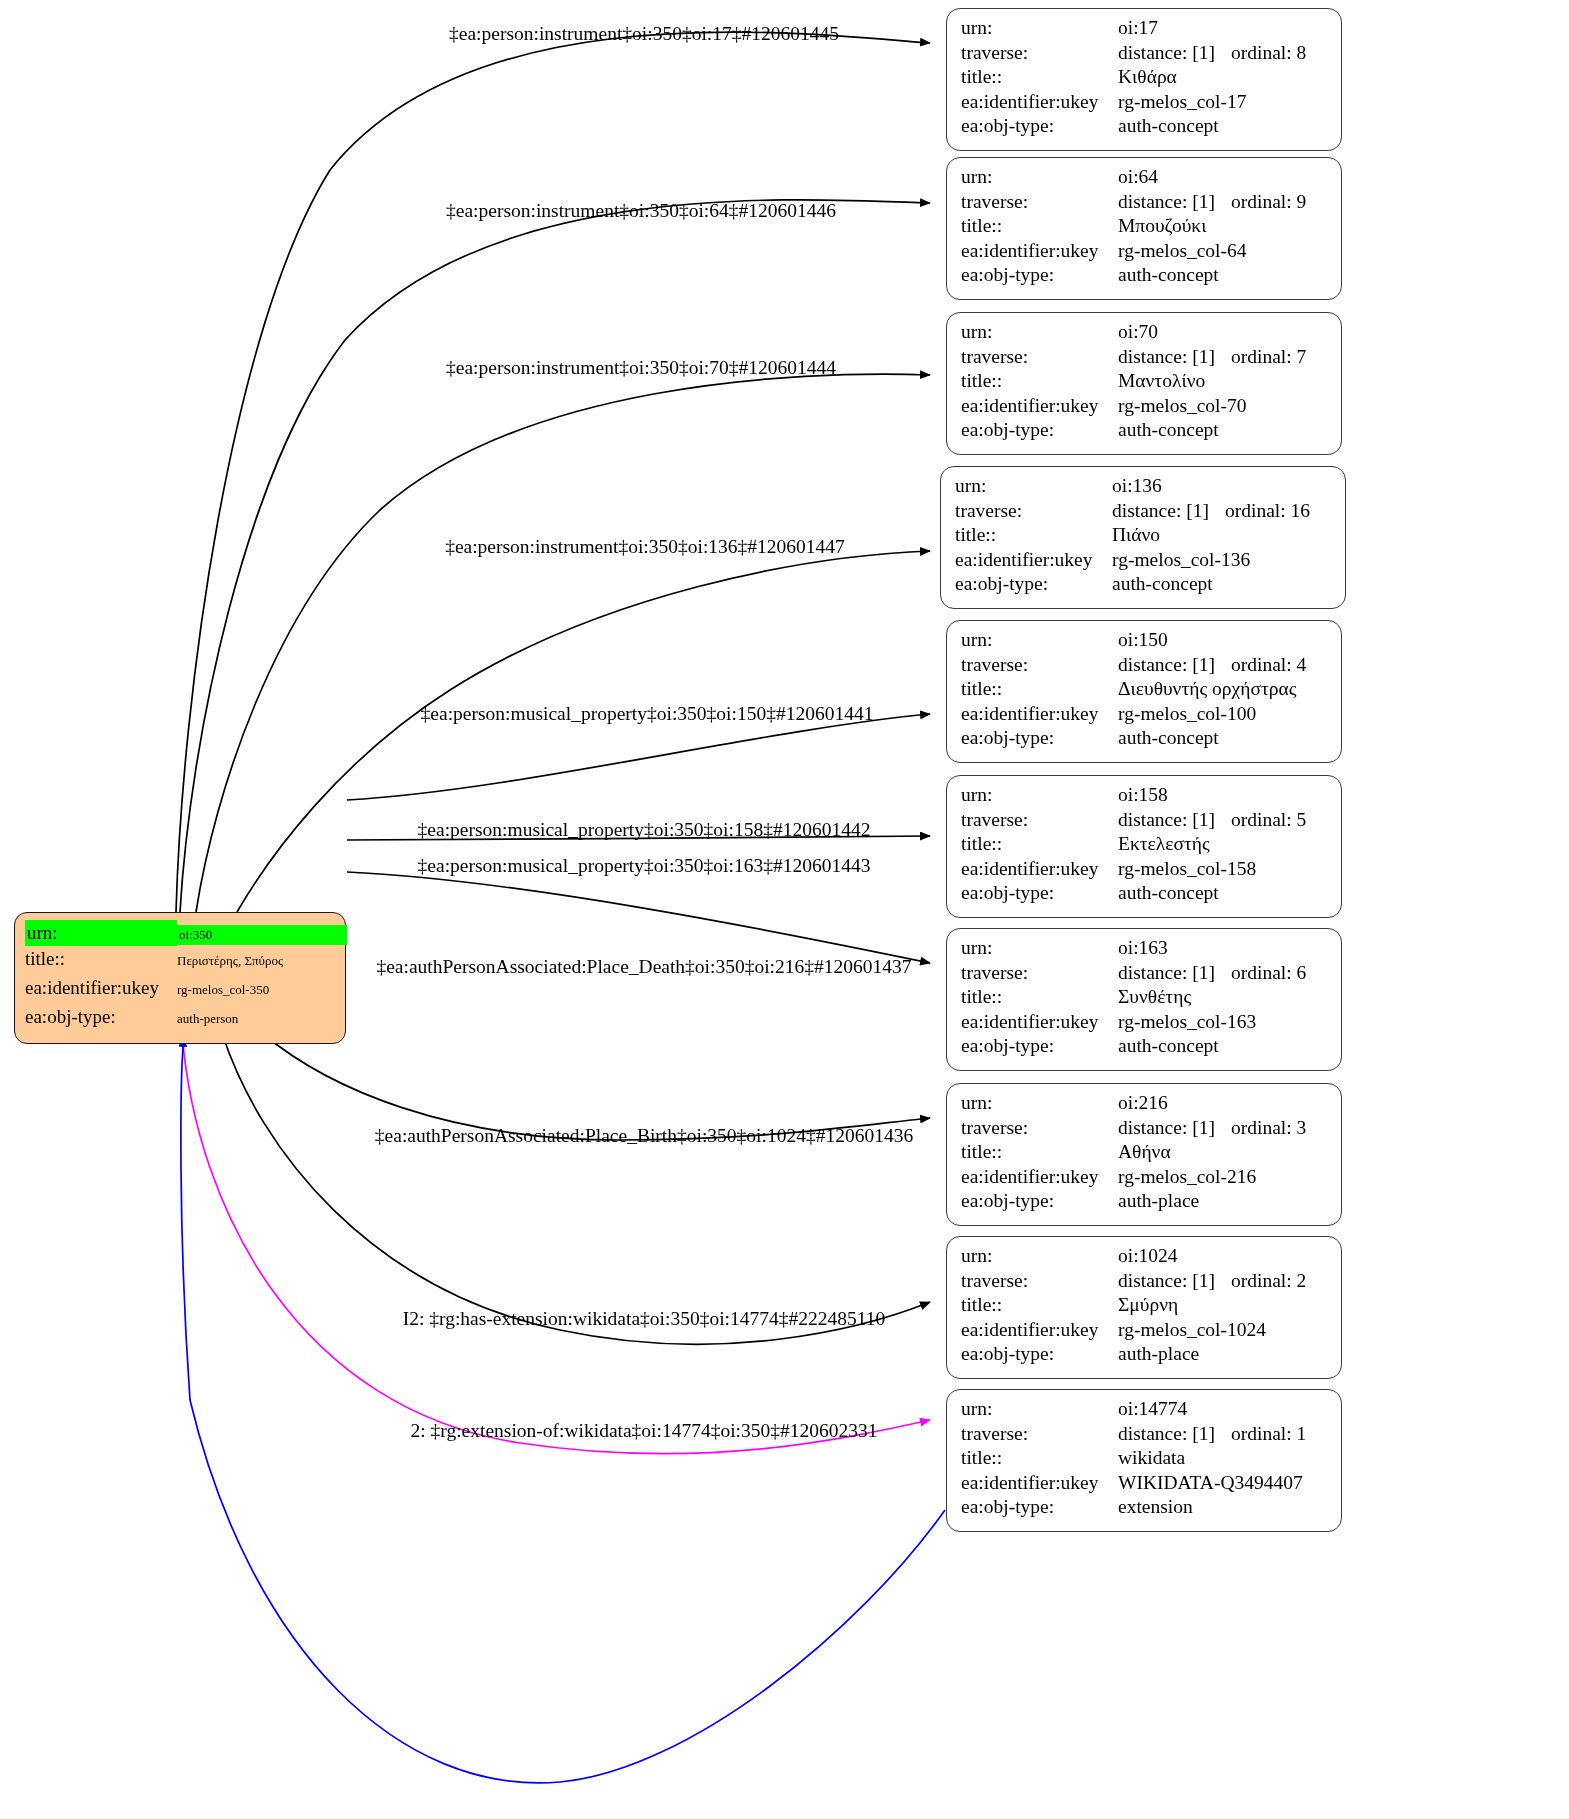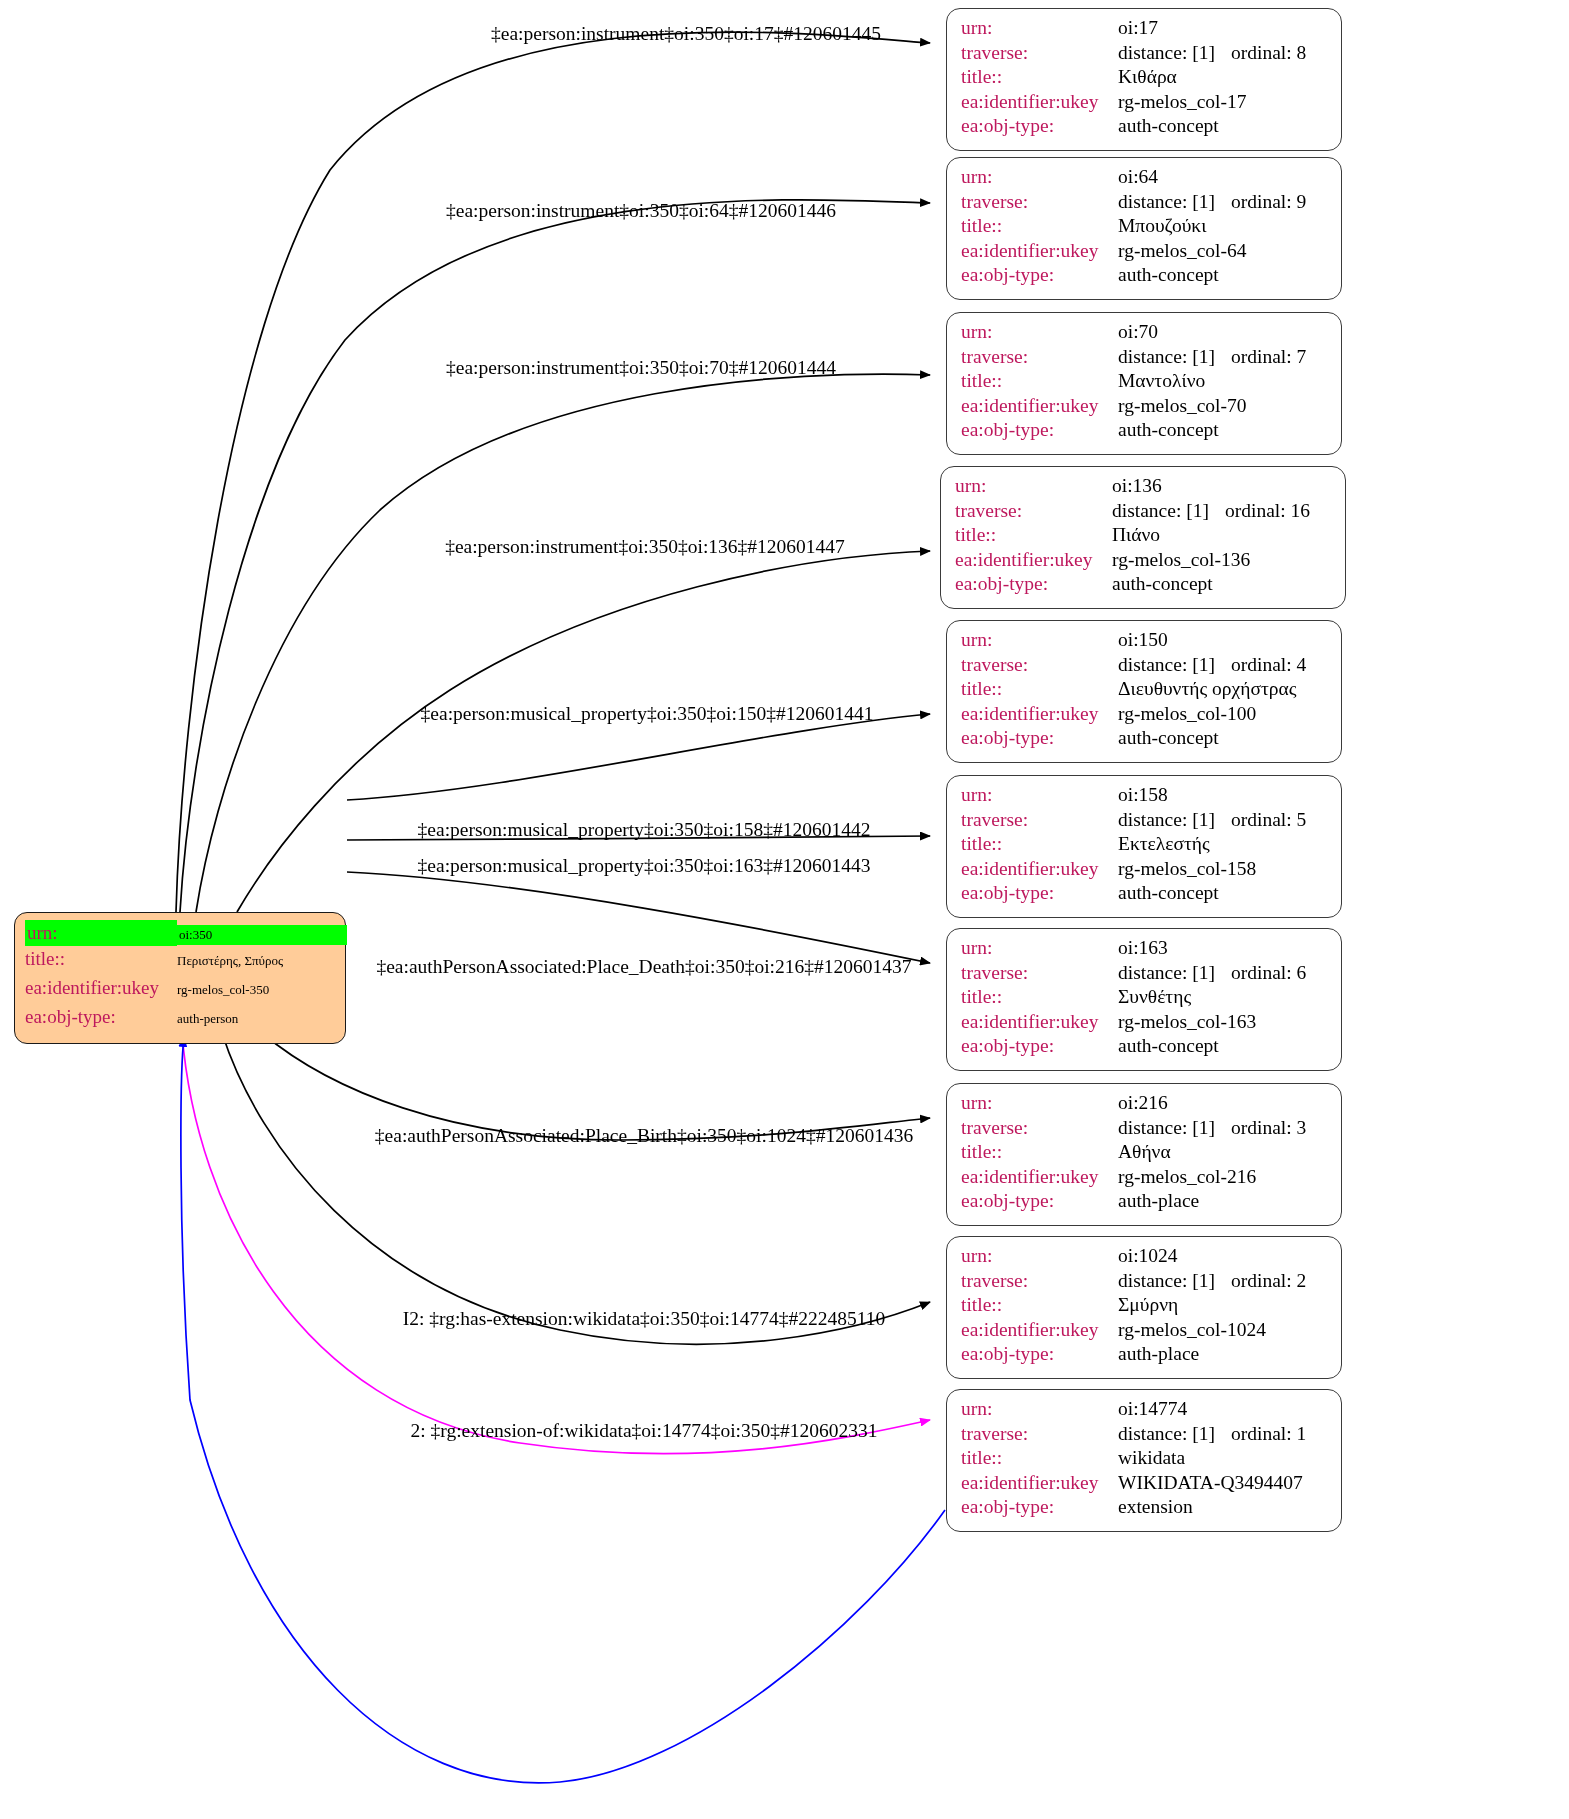--- a/index.html
+++ b/index.html
@@ -41,21 +41,21 @@
   }
   .row {
     display: flex;
     align-items: baseline;
     height: 24.5px;
     white-space: nowrap;
   }
   .node.root .row { height: 29px; }
   .k {
     font-size: 19.5px;
-    color: #be185d;
+    color: #000000;
     width: 157px;
     flex: 0 0 157px;
     line-height: 1;
   }
   .v {
     font-size: 19.5px;
     color: #000000;
     line-height: 1;
   }
   .node.root .k { font-size: 19px; width: 152px; flex: 0 0 152px; }
@@ -412,21 +412,21 @@
     <div class="row">
         <span class="k">ea:identifier:ukey</span>
         <span class="v">WIKIDATA-Q3494407</span>
       </div>
     <div class="row">
         <span class="k">ea:obj-type:</span>
         <span class="v">extension</span>
       </div>
   </div>
 
-  <div class="elabel" style="left:644px;  top:34px;margin-left:42px;">‡ea:person:instrument‡oi:350‡oi:17‡#120601445</div>
+  <div class="elabel" style="left:644px;  top:34px;">‡ea:person:instrument‡oi:350‡oi:17‡#120601445</div>
   <div class="elabel" style="left:641px;  top:211px;">‡ea:person:instrument‡oi:350‡oi:64‡#120601446</div>
   <div class="elabel" style="left:641px;  top:368px;">‡ea:person:instrument‡oi:350‡oi:70‡#120601444</div>
   <div class="elabel" style="left:645px;  top:547px;">‡ea:person:instrument‡oi:350‡oi:136‡#120601447</div>
   <div class="elabel" style="left:647px;  top:714px;text-align:right;">‡ea:person:musical_property‡oi:350‡oi:150‡#120601441</div>
   <div class="elabel" style="left:644px;  top:830px;">‡ea:person:musical_property‡oi:350‡oi:158‡#120601442</div>
   <div class="elabel" style="left:644px;  top:866px;">‡ea:person:musical_property‡oi:350‡oi:163‡#120601443</div>
   <div class="elabel" style="left:644px;  top:967px;">‡ea:authPersonAssociated:Place_Death‡oi:350‡oi:216‡#120601437</div>
   <div class="elabel" style="left:644px;  top:1136px;">‡ea:authPersonAssociated:Place_Birth‡oi:350‡oi:1024‡#120601436</div>
   <div class="elabel" style="left:644px;  top:1319px;">I2: ‡rg:has-extension:wikidata‡oi:350‡oi:14774‡#222485110</div>
   <div class="elabel" style="left:644px;  top:1431px;">2: ‡rg:extension-of:wikidata‡oi:14774‡oi:350‡#120602331</div>

